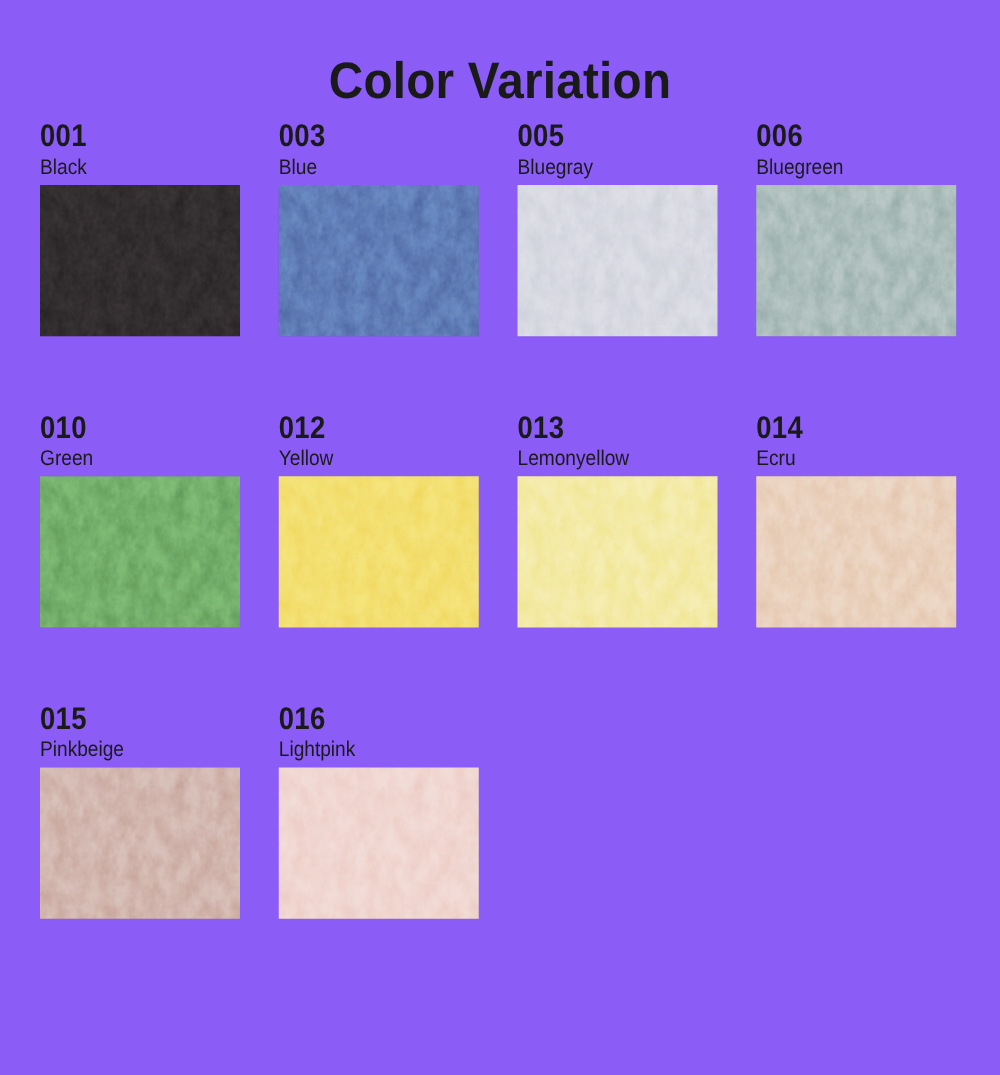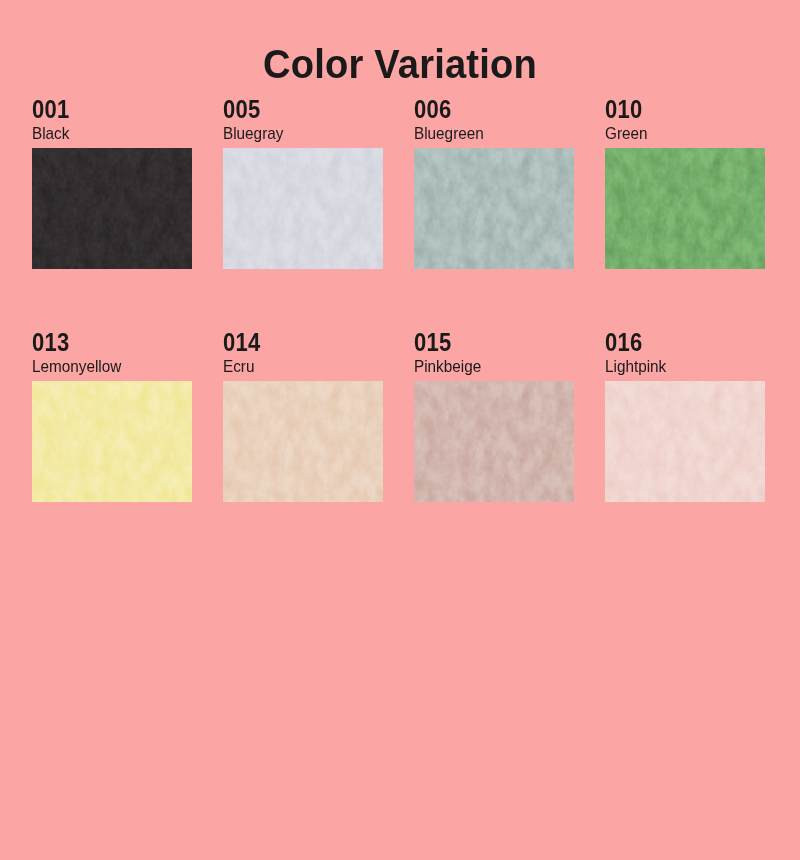--- a/index.html
+++ b/index.html
@@ -12,21 +12,21 @@
     height: 860px;
     font-family: "Liberation Sans", sans-serif;
     -webkit-font-smoothing: antialiased;
     overflow: hidden;
   }
 
   .page {
     position: relative;
     width: 800px;
     height: 860px;
-    background: #fca5a5;
+    background: #8b5cf6;
   }
 
   
   .title {
     position: absolute;
     top: 42px;
     left: 0;
     width: 800px;
     text-align: center;
     font-size: 41px;
@@ -147,20 +147,32 @@
         <div class="swatch-chip dark" style="background-color: rgb(35, 31, 32);">
           <svg class="grain" viewBox="0 0 160 121" preserveAspectRatio="none">
             <rect width="160" height="121" filter="url(#leatherGrain)"></rect>
           </svg>
           <svg class="grain2" viewBox="0 0 160 121" preserveAspectRatio="none">
             <rect width="160" height="121" filter="url(#leatherGrainFine)"></rect>
           </svg>
         </div>
       </div>
       <div class="swatch-cell">
+        <div class="swatch-code">003</div>
+        <div class="swatch-name">Blue</div>
+        <div class="swatch-chip" style="background-color: rgb(74, 99, 160);">
+          <svg class="grain" viewBox="0 0 160 121" preserveAspectRatio="none">
+            <rect width="160" height="121" filter="url(#leatherGrain)"></rect>
+          </svg>
+          <svg class="grain2" viewBox="0 0 160 121" preserveAspectRatio="none">
+            <rect width="160" height="121" filter="url(#leatherGrainFine)"></rect>
+          </svg>
+        </div>
+      </div>
+      <div class="swatch-cell">
         <div class="swatch-code">005</div>
         <div class="swatch-name">Bluegray</div>
         <div class="swatch-chip" style="background-color: rgb(204, 206, 217);">
           <svg class="grain" viewBox="0 0 160 121" preserveAspectRatio="none">
             <rect width="160" height="121" filter="url(#leatherGrain)"></rect>
           </svg>
           <svg class="grain2" viewBox="0 0 160 121" preserveAspectRatio="none">
             <rect width="160" height="121" filter="url(#leatherGrainFine)"></rect>
           </svg>
         </div>
@@ -183,20 +195,32 @@
         <div class="swatch-chip" style="background-color: rgb(92, 151, 84);">
           <svg class="grain" viewBox="0 0 160 121" preserveAspectRatio="none">
             <rect width="160" height="121" filter="url(#leatherGrain)"></rect>
           </svg>
           <svg class="grain2" viewBox="0 0 160 121" preserveAspectRatio="none">
             <rect width="160" height="121" filter="url(#leatherGrainFine)"></rect>
           </svg>
         </div>
       </div>
       <div class="swatch-cell">
+        <div class="swatch-code">012</div>
+        <div class="swatch-name">Yellow</div>
+        <div class="swatch-chip" style="background-color: rgb(240, 214, 89);">
+          <svg class="grain" viewBox="0 0 160 121" preserveAspectRatio="none">
+            <rect width="160" height="121" filter="url(#leatherGrain)"></rect>
+          </svg>
+          <svg class="grain2" viewBox="0 0 160 121" preserveAspectRatio="none">
+            <rect width="160" height="121" filter="url(#leatherGrainFine)"></rect>
+          </svg>
+        </div>
+      </div>
+      <div class="swatch-cell">
         <div class="swatch-code">013</div>
         <div class="swatch-name">Lemonyellow</div>
         <div class="swatch-chip" style="background-color: rgb(240, 228, 138);">
           <svg class="grain" viewBox="0 0 160 121" preserveAspectRatio="none">
             <rect width="160" height="121" filter="url(#leatherGrain)"></rect>
           </svg>
           <svg class="grain2" viewBox="0 0 160 121" preserveAspectRatio="none">
             <rect width="160" height="121" filter="url(#leatherGrainFine)"></rect>
           </svg>
         </div>

